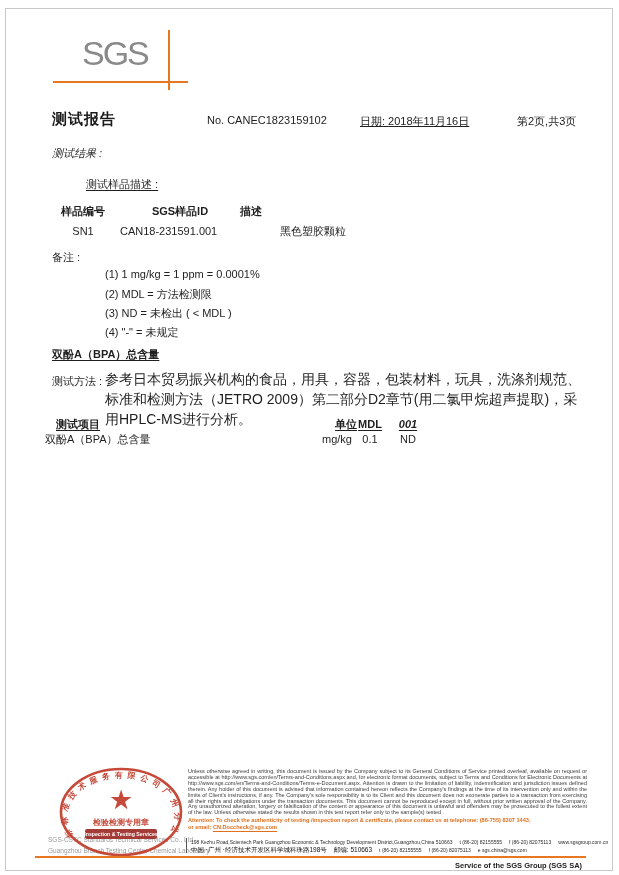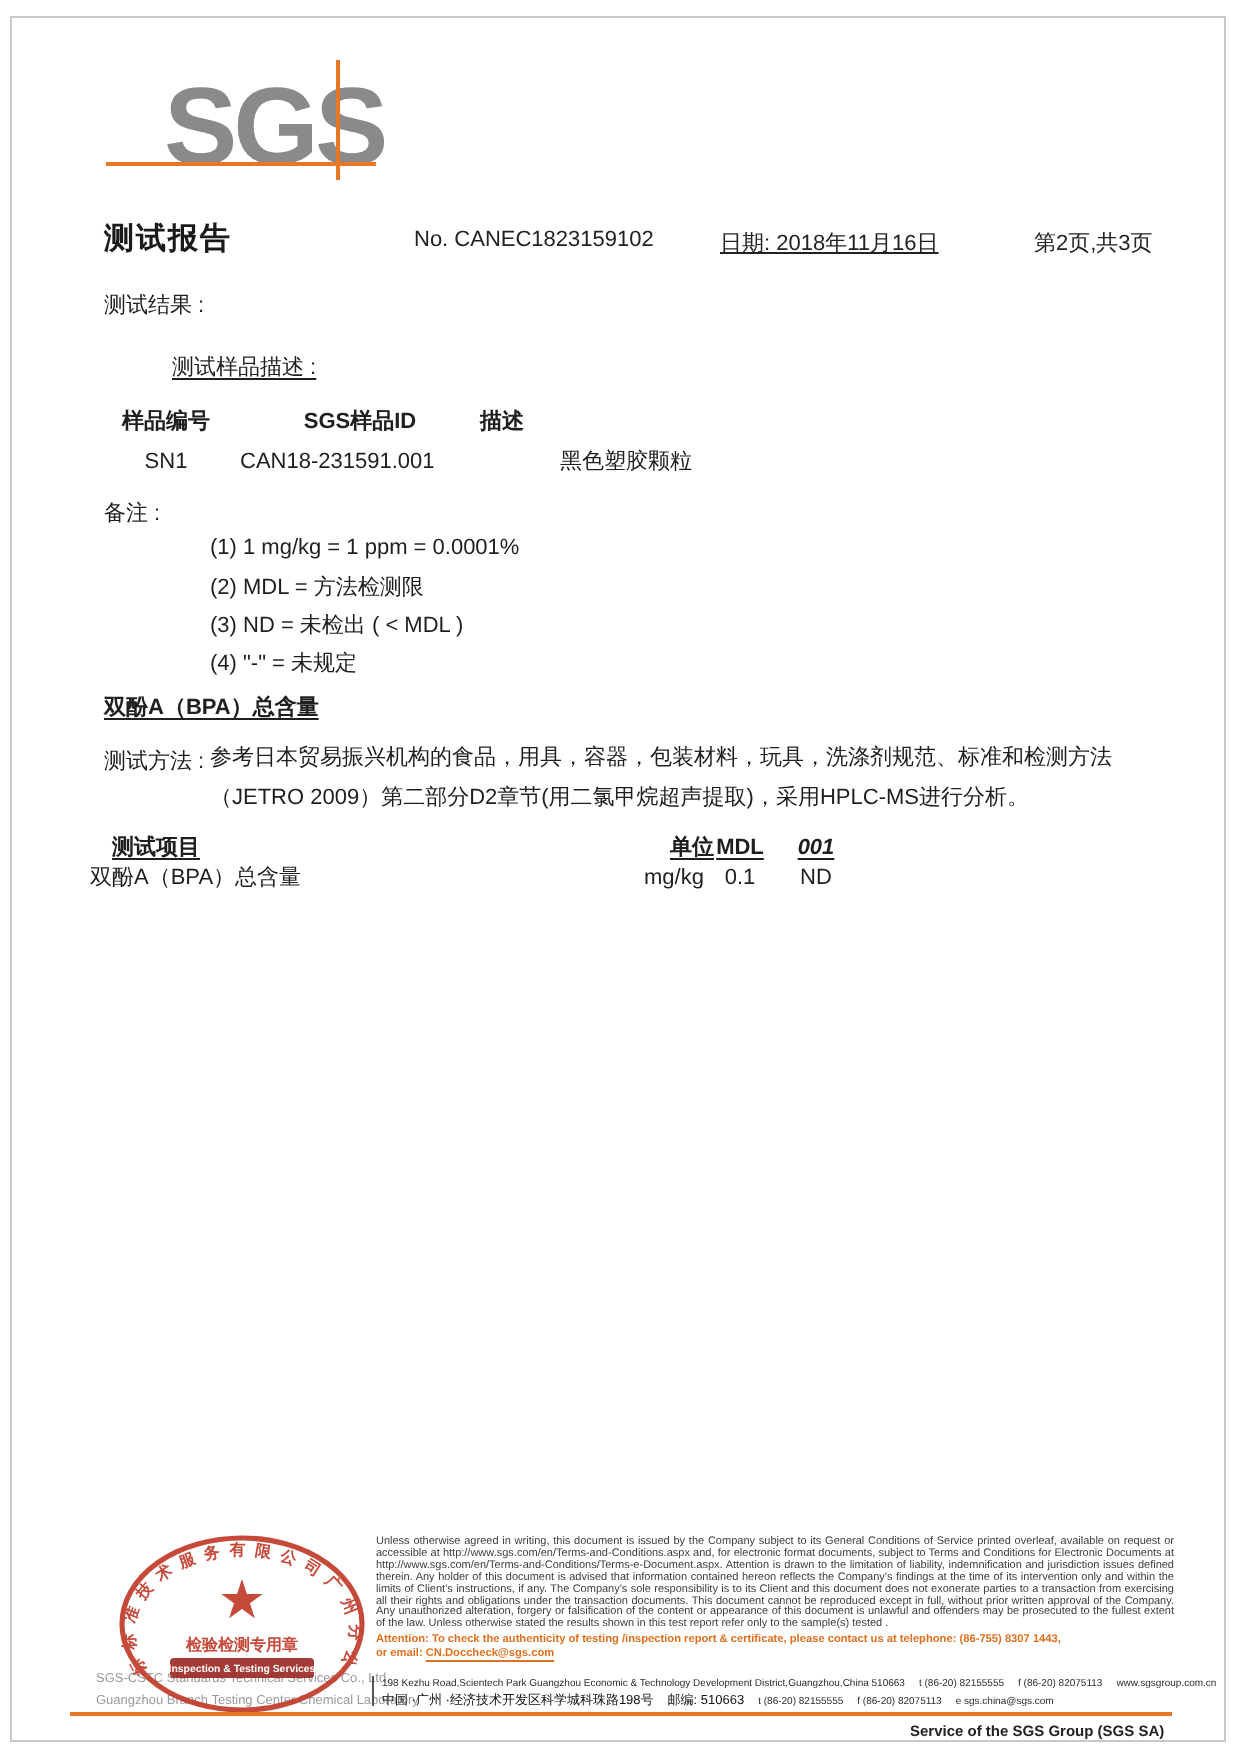--- a/index.html
+++ b/index.html
@@ -4,31 +4,31 @@
 <style>
   html,body{margin:0;padding:0;background:#ffffff;}
   .page{
     position:relative;width:619px;height:875px;background:#ffffff;
     font-family:"Liberation Sans","DejaVu Sans",sans-serif;
     color:#1a1a1a;overflow:hidden;
   }
   .page-border{position:absolute;left:5px;top:8px;width:606px;height:861px;border:1px solid #c9c9c9;}
   .abs{position:absolute;}
   
-  .logo-text{font-size:55px;font-weight:bold;color:#8a8a8a;letter-spacing:-2px;line-height:1;}
+  .logo-text{font-size:34px;font-weight:normal;color:#8a8a8a;letter-spacing:-2px;line-height:1;}
   .orange{background:#e87722;}
   .report-title{font-size:15px;font-weight:bold;letter-spacing:1px;}
   .hdr-info{font-size:11px;color:#222;}
   
   .t{font-size:11px;line-height:14px;color:#1f1f1f;white-space:nowrap;}
   .bold{font-weight:bold;}
   .ul{text-decoration:underline;text-underline-offset:2px;}
   .ctr{text-align:center;}
   .it{font-style:italic;}
-  .method-text{font-size:11px;line-height:20px;color:#1f1f1f;white-space:normal;}
+  .method-text{font-size:14px;line-height:20px;color:#1f1f1f;white-space:normal;}
   
   .company-gray{font-size:6.5px;line-height:11px;color:#9a9a9a;white-space:nowrap;}
   .legal{font-size:5.5px;line-height:5.9px;color:#3d3d3d;text-align:justify;}
   .attention{font-size:5.6px;line-height:6.2px;color:#e0701f;font-weight:bold;margin-top:1px;}
   .addr-row{display:flex;gap:7px;white-space:nowrap;align-items:baseline;}
   .addr-en{font-size:5px;color:#2b2b2b;}
   .addr-cn{font-size:6.5px;color:#111;}
   .member{font-size:7.5px;font-weight:bold;color:#222;white-space:nowrap;}
   .vline-sep{position:absolute;background:#555;}
   .stamp-svg{position:absolute;opacity:0.92;}
@@ -41,21 +41,21 @@
 
   <div class="abs logo-text" style="left:82px;top:36px;">SGS</div>
   <div class="abs orange" style="left:53px;top:81px;width:135px;height:2px;"></div>
   <div class="abs orange" style="left:168px;top:30px;width:2px;height:60px;"></div>
 
   <div class="abs report-title" style="left:52px;top:110px;">测试报告</div>
   <div class="abs hdr-info" style="left:207px;top:114px;">No. CANEC1823159102</div>
   <div class="abs hdr-info" style="left:360px;top:114px;text-decoration:underline;">日期: 2018年11月16日</div>
   <div class="abs hdr-info" style="left:517px;top:114px;">第2页,共3页</div>
 
-  <div class="abs t" style="left:52px;top:146px;">测试结果 :</div>
+  <div class="abs t" style="left:52px;top:146px;font-style:italic;">测试结果 :</div>
   <div class="abs t ul" style="left:52px;top:177px;margin-left:34px;">测试样品描述 :</div>
 
   <div class="abs t bold ctr" style="left:52px;top:204px;width:62px;">样品编号</div>
   <div class="abs t bold ctr" style="left:132px;top:204px;width:96px;">SGS样品ID</div>
   <div class="abs t bold" style="left:240px;top:204px;">描述</div>
   <div class="abs t ctr" style="left:52px;top:224px;width:62px;">SN1</div>
   <div class="abs t ctr" style="left:120px;top:224px;width:96px;">CAN18-231591.001</div>
   <div class="abs t" style="left:240px;top:224px;margin-left:40px;">黑色塑胶颗粒</div>
 
   <div class="abs t" style="left:52px;top:250px;">备注 :</div>

